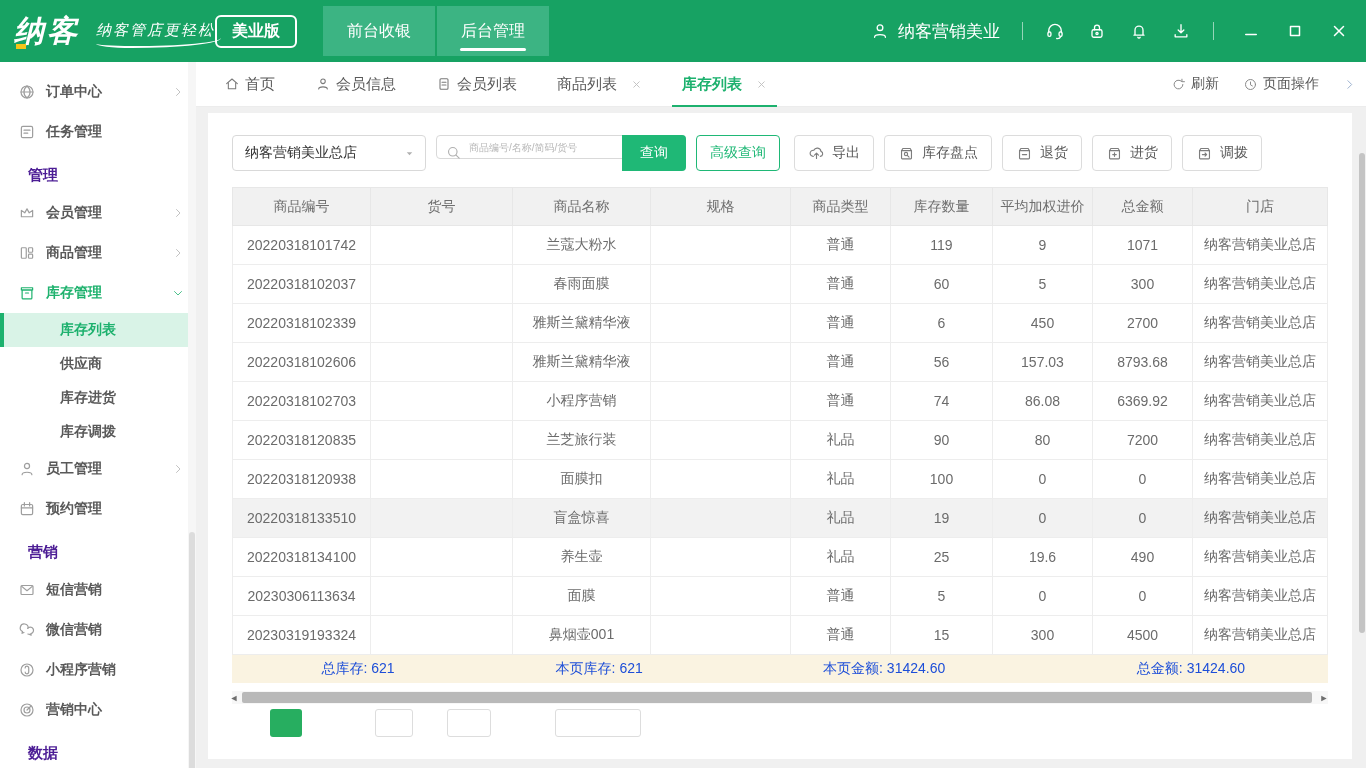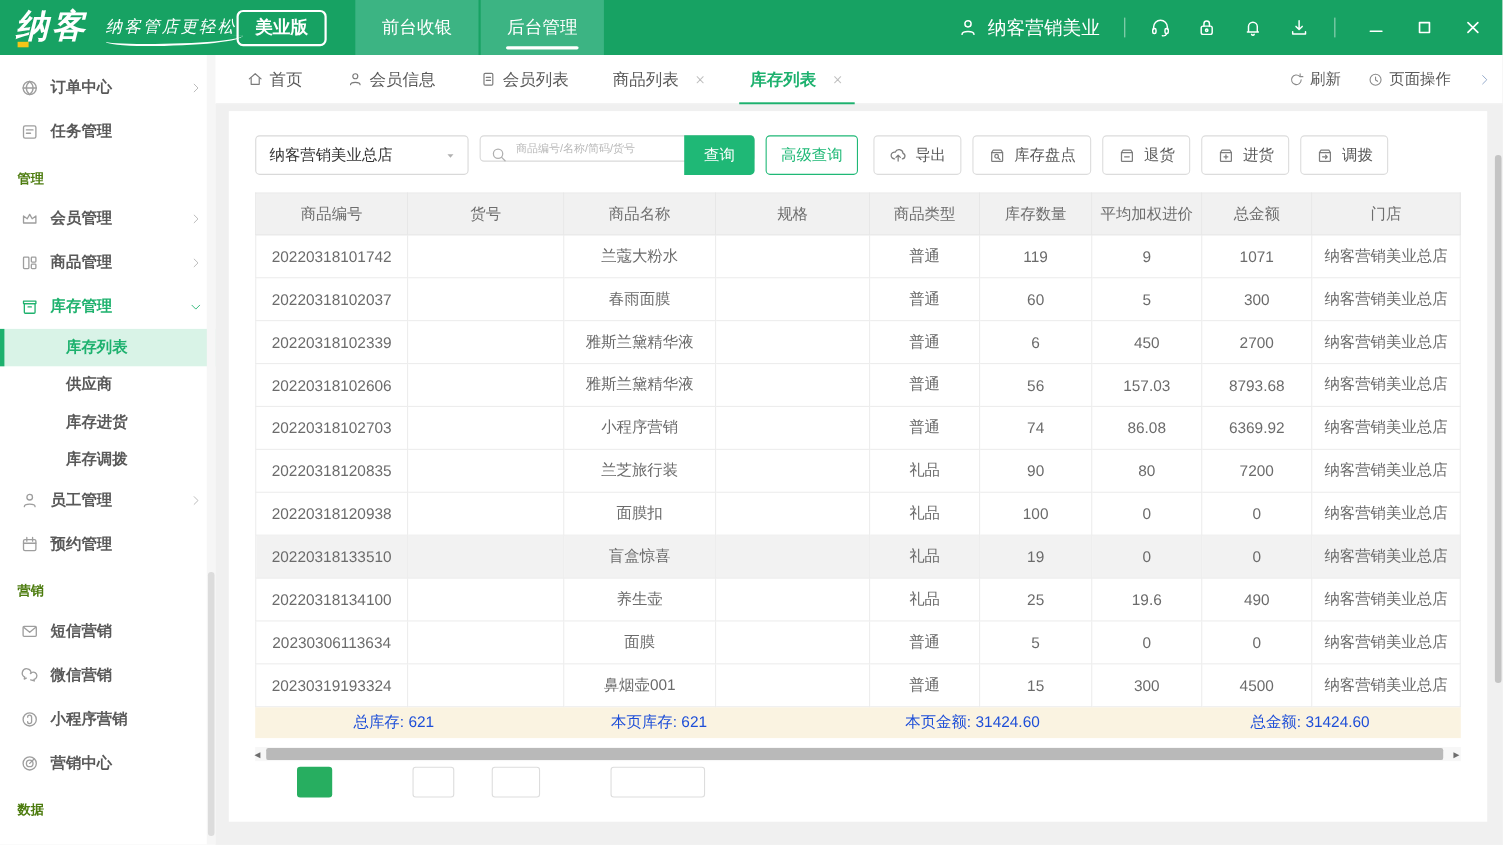--- a/index.html
+++ b/index.html
@@ -3,21 +3,21 @@
 <meta charset="utf-8">
 <style>
   * { margin:0; padding:0; box-sizing:border-box; }
   html,body { width:1366px; height:768px; overflow:hidden; background:#f0f0f0;
     font-family:"Liberation Sans","DejaVu Sans",sans-serif; }
   svg { display:block; }
   .ic { display:inline-flex; align-items:center; justify-content:center; }
   .ic svg { width:1em; height:1em; }
 
   
-  .app-header { height:50px; background:#17a263; display:flex; align-items:center; color:#fff; position:relative; }
+  .app-header { height:62px; background:#17a263; display:flex; align-items:center; color:#fff; position:relative; }
   .logo-wrap { display:flex; align-items:flex-end; margin-left:14px; }
   .logo-text { font-size:30px; font-weight:bold; font-style:italic; letter-spacing:3px; line-height:1; position:relative; }
   .logo-text::after { content:""; position:absolute; left:2px; bottom:-3px; width:10px; height:5px; background:#f5c518; }
   .slogan { margin-left:16px; font-size:15px; font-style:italic; letter-spacing:2px; position:relative; top:-6px; }
   .slogan::after { content:""; position:absolute; left:0; right:-6px; bottom:-8px; height:8px;
     border-bottom:2px solid #fff; border-radius:0 0 100% 40%/0 0 14px 6px; }
   .edition-badge { border:2px solid #fff; border-radius:6px; padding:4px 15px;
     font-size:16px; font-weight:bold; background:transparent; color:#fff; cursor:pointer; }
   .mode-tabs { display:flex; margin-left:26px; height:50px; gap:2px; }
   .mode-tab { background:#3cb483; padding:0 24px; display:flex; align-items:center; font-size:16px; position:relative; cursor:pointer; }
@@ -36,21 +36,21 @@
   .below { display:flex; height:718px; }
 
   
   .sidebar { width:196px; background:#fff; position:relative; overflow:hidden; flex:none; }
   .side-menu { padding-top:10px; }
   .menu-item { height:40px; display:flex; align-items:center; padding:0 12px 0 18px;
     color:#595959; font-size:14px; font-weight:600; cursor:pointer; }
   .menu-item .m-ic { font-size:18px; color:#9e9e9e; margin-right:10px; }
   .menu-item .chev { margin-left:auto; font-size:12px; color:#b3b3b3; }
   .menu-item.active-parent, .menu-item.active-parent .m-ic, .menu-item.active-parent .chev { color:#1fb26e; }
-  .menu-section { padding:14px 0 8px 16px; font-size:12px; font-weight:bold; color:#4d7c0f; }
+  .menu-section { padding:14px 0 8px 16px; font-size:15px; font-weight:bold; color:#4c1d95;margin-left:12px; }
   .menu-sub { height:34px; display:flex; align-items:center; padding-left:60px; font-size:14px;
     font-weight:600; color:#595959; cursor:pointer; }
   .menu-sub.active { background:#d9f3e7; color:#1db16e; border-left:4px solid #1db16e; padding-left:56px; }
   .side-scrollbar { position:absolute; top:0; right:0; width:8px; height:100%; background:#f6f6f6; }
   .side-scroll-thumb { position:absolute; left:1px; width:6px; top:470px; height:240px; background:#dcdcdc; border-radius:3px; }
 
   
   .main { flex:1; display:flex; flex-direction:column; position:relative; }
 
   .tabbar { height:45px; background:#fff; display:flex; align-items:center; padding:0 10px 0 28px; border-bottom:1px solid #ececec; }

